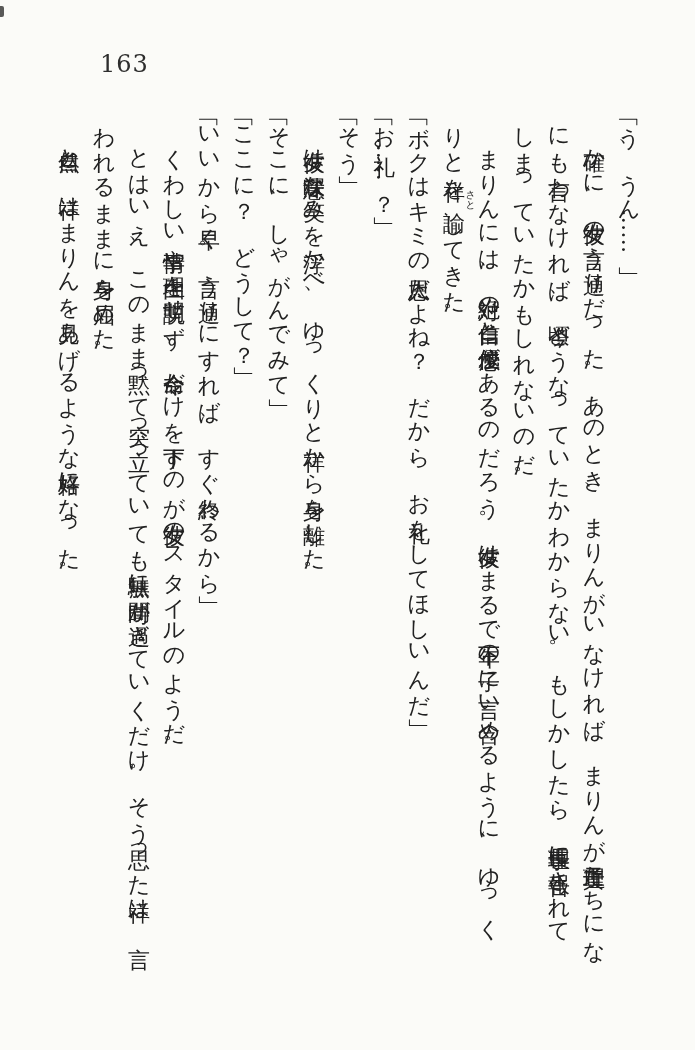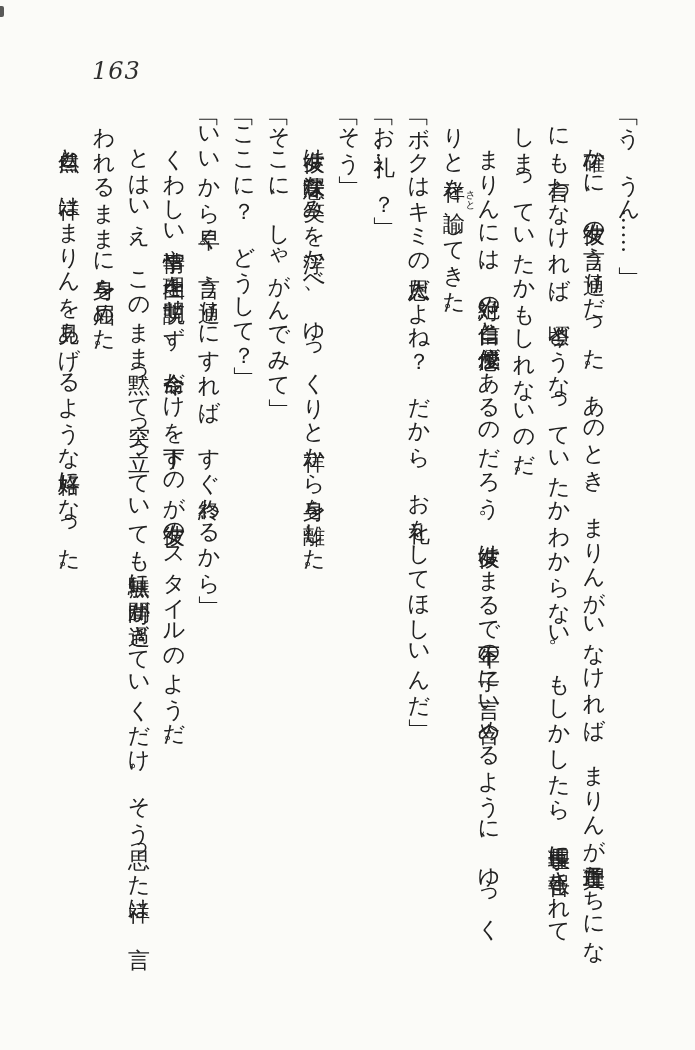--- a/index.html
+++ b/index.html
@@ -10,26 +10,24 @@
     width: 695px;
     height: 1050px;
     position: relative;
     overflow: hidden;
     background: #fbfbf8;
     font-family: "DejaVu Serif", "Liberation Serif", serif;
   }
   .page-number {
     position: absolute;
     top: 50px;
-    left: 92px;
+    left: 100px;
     font-size: 24px;
-    font-style: italic;
     color: #2e2e2e;
     letter-spacing: 1px;
-    margin-top: 7px;
   }
   .text-block {
     position: absolute;
     top: 112px;
     right: 48px;
     height: 840px;
     writing-mode: vertical-rl;
     font-size: 22px;
     line-height: 35px;
     color: #212121;

